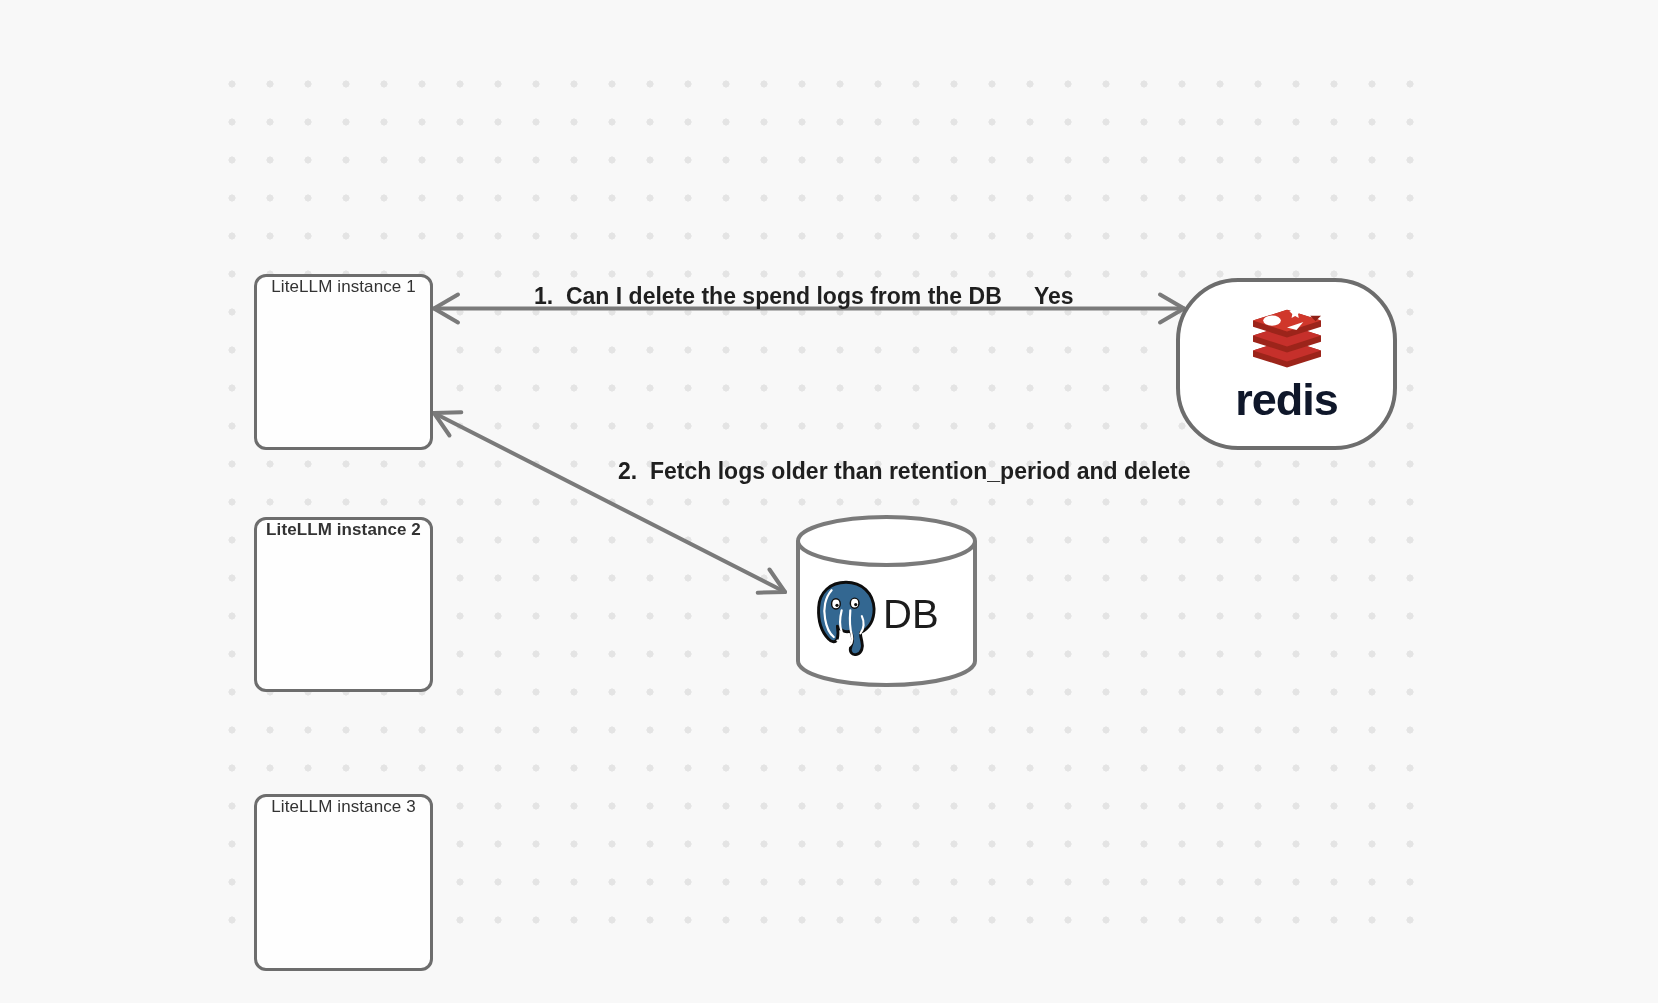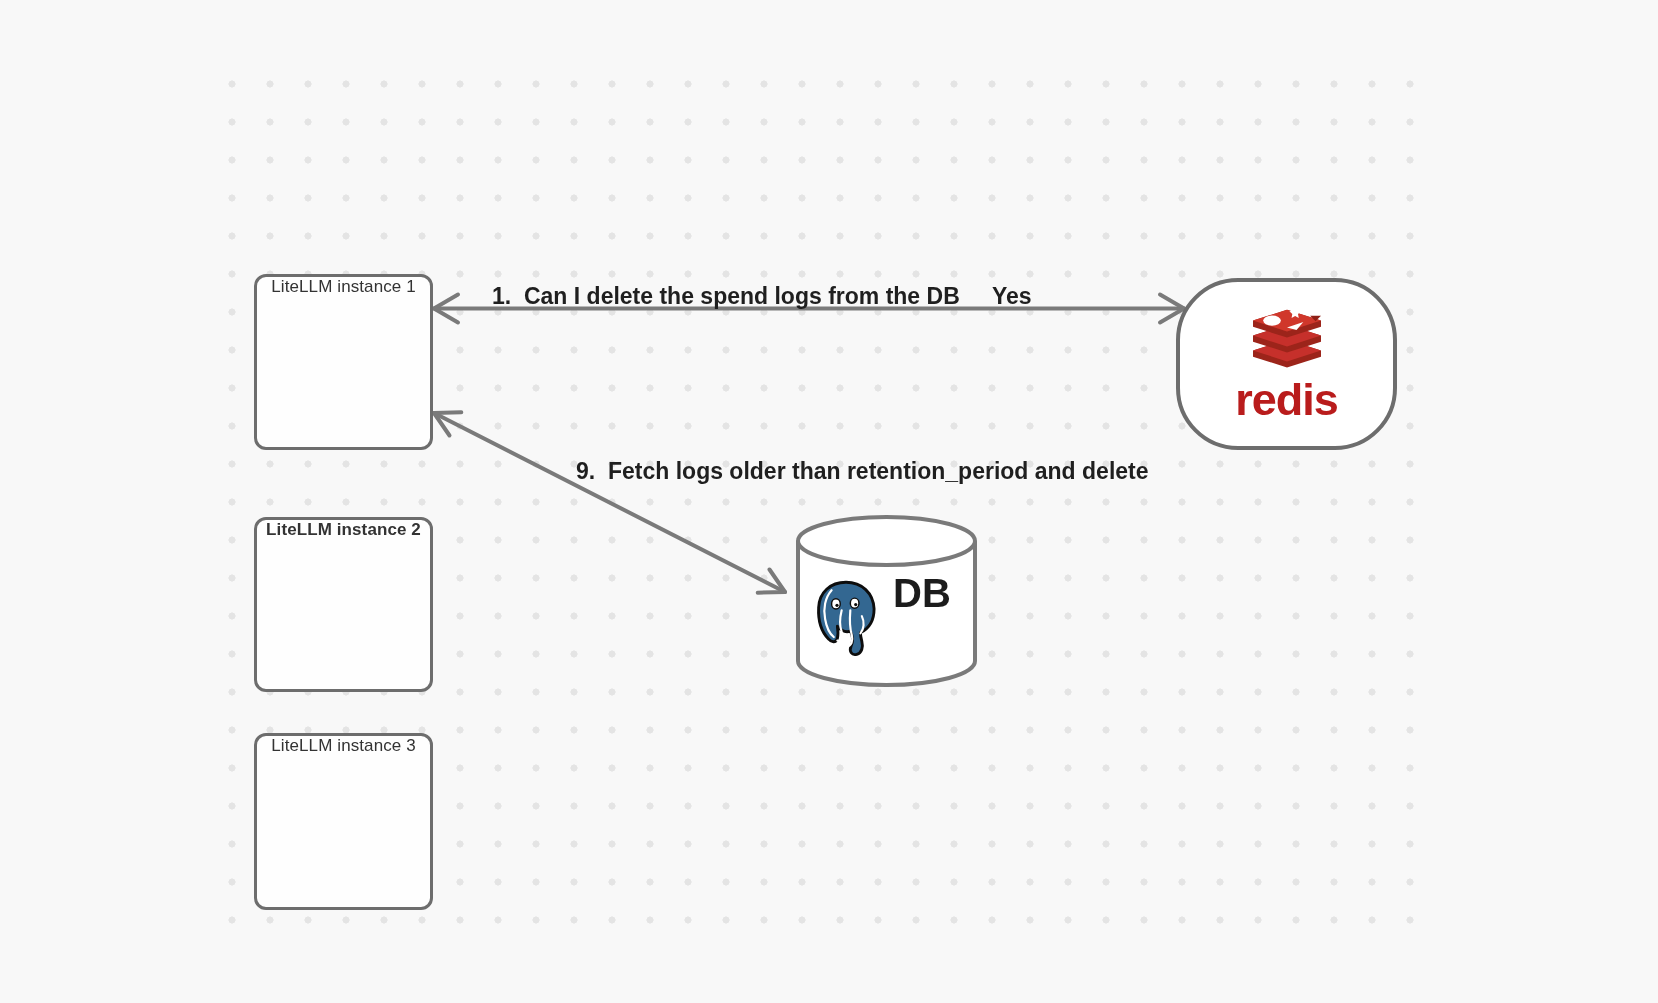--- a/index.html
+++ b/index.html
@@ -16,41 +16,41 @@
   .node-box{
     position:absolute;box-sizing:border-box;width:179px;
     background:#fefefe;border:3.5px solid #6d6d6d;border-radius:12px;
     display:flex;align-items:flex-start;justify-content:center;
   }
   .node-box .box-label{
     font-size:17px;color:#333333;letter-spacing:.1px;
   }
   #box1{left:254px;top:274px;height:176px;}
   #box2{left:254px;top:517px;height:175px;font-weight:bold;}
-  #box3{left:254px;top:733px;height:177px;}
+  #box3{left:254px;top:794px;height:177px;}
   .redis-node{
     position:absolute;left:1176px;top:278px;width:221px;height:172px;
     box-sizing:border-box;background:#ffffff;border:4px solid #6d6d6d;border-radius:62px;
     display:flex;flex-direction:column;align-items:center;justify-content:center;
   }
   .redis-wordmark{
-    font-size:45px;font-weight:bold;color:#b91c1c;letter-spacing:-1px;
+    font-size:45px;font-weight:bold;color:#0f172a;letter-spacing:-1px;
     line-height:1;margin-top:2px;
   }
   .edge-label{
     position:absolute;font-weight:bold;font-size:23px;color:#1f1f1f;
-    white-space:pre;line-height:1.2;
+    white-space:pre;line-height:1.2;margin-left:42px;
   }
   #edge1-label{left:492px;top:283px;}
   #edge1-response{left:992px;top:283px;}
   #edge2-label{left:576px;top:458px;}
   .overlay-svg{position:absolute;left:0;top:0;}
   .db-label{
-    position:absolute;left:883px;top:573px;font-size:40px;font-weight:700;
-    color:#1c1c1c;line-height:1;letter-spacing:0;margin-left:10px;
+    position:absolute;left:883px;top:594px;font-size:40px;font-weight:400;
+    color:#1c1c1c;line-height:1;letter-spacing:0;
   }
   .pg-logo{position:absolute;left:810px;top:580px;}
 </style>
 </head>
 <body>
 
 <div class="dot-grid"></div>
 
 <svg class="overlay-svg" width="1658" height="1003" viewBox="0 0 1658 1003">
 
@@ -113,13 +113,13 @@
   <path d="M72,50 C76,58 75,68 70,74" fill="none" stroke="#ffffff" stroke-width="3" stroke-linecap="round"></path>
   <ellipse cx="36" cy="33" rx="6" ry="7" fill="#ffffff" stroke="#0d0d0d" stroke-width="2"></ellipse>
   <circle cx="37.5" cy="35" r="2.2" fill="#0d0d0d"></circle>
   <ellipse cx="62" cy="32" rx="6" ry="7" fill="#ffffff" stroke="#0d0d0d" stroke-width="2"></ellipse>
   <circle cx="63.5" cy="34" r="2.2" fill="#0d0d0d"></circle>
 </svg>
 <div class="db-label">DB</div>
 
 <div class="edge-label" id="edge1-label">1.  Can I delete the spend logs from the DB</div>
 <div class="edge-label" id="edge1-response">Yes</div>
-<div class="edge-label" id="edge2-label">9.  Fetch logs older than retention_period and delete</div>
+<div class="edge-label" id="edge2-label">2.  Fetch logs older than retention_period and delete</div>
 
 </body></html>

